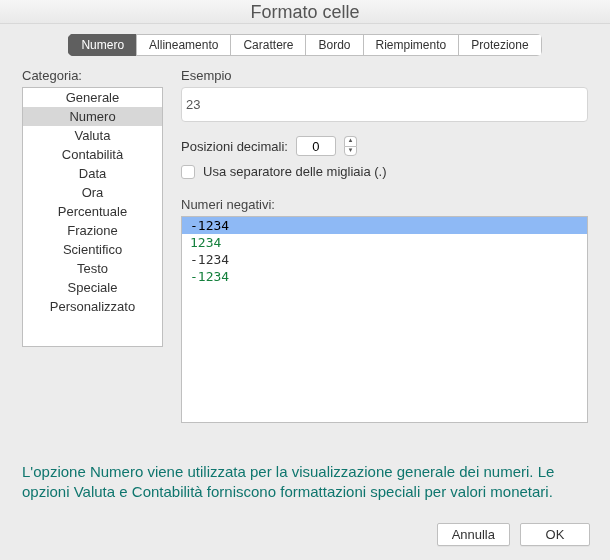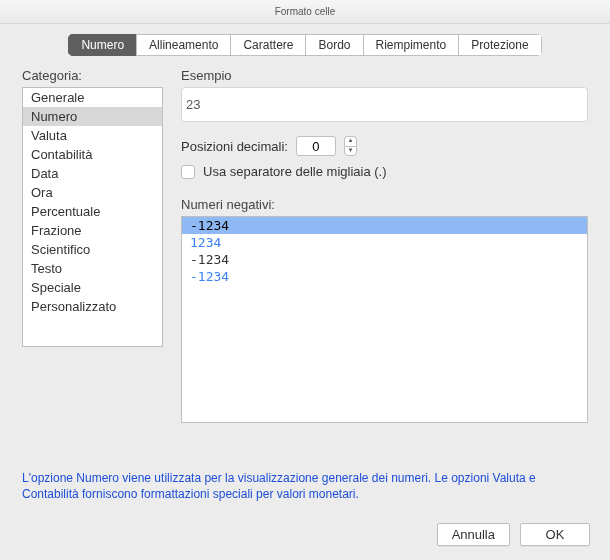--- a/index.html
+++ b/index.html
@@ -18,21 +18,21 @@
     width: 610px;
     height: 560px;
     background: #ececec;
     position: relative;
   }
   .titlebar {
     height: 24px;
     line-height: 24px;
     text-align: center;
     color: #555;
-    font-size: 10px;
+    font-size: 18px;
     border-bottom: 1px solid #d8d8d8;
     background: linear-gradient(#f6f6f6, #e9e9e9);
   }
   .tabs {
     display: flex;
     justify-content: center;
     margin-top: 10px;
   }
   .tabrow {
     display: flex;
@@ -61,20 +61,21 @@
   }
   .left {
     width: 141px;
   }
   .label { color: #444; margin-bottom: 4px; }
   .listbox {
     background: #fff;
     border: 1px solid #bfbfbf;
     height: 260px;
     overflow: auto;
+    text-align: center;
   }
   .listbox .item {
     padding: 2px 8px;
     cursor: default;
   }
   .listbox .item.selected {
     background: #d7d7d7;
   }
   .right { flex: 1; }
   .example-box {
@@ -129,27 +130,27 @@
     font-family: Menlo, Consolas, monospace;
     font-size: 13px;
     overflow: auto;
   }
   .neg-item {
     padding: 1px 8px;
     cursor: default;
     white-space: pre;
   }
   .neg-item.selected { background: #8eb9f5; color: #000; }
-  .red { color: #3b82f6; }
+  .red { color: #15803d; }
   .footer-text {
     position: absolute;
     left: 22px; right: 22px;
     bottom: 58px;
-    font-size: 12px;
-    color: #1d4ed8;
+    font-size: 15px;
+    color: #0f766e;
     line-height: 1.35;
   }
   .buttons {
     position: absolute;
     right: 20px;
     bottom: 14px;
     display: flex;
     gap: 10px;
   }
   .btn {

